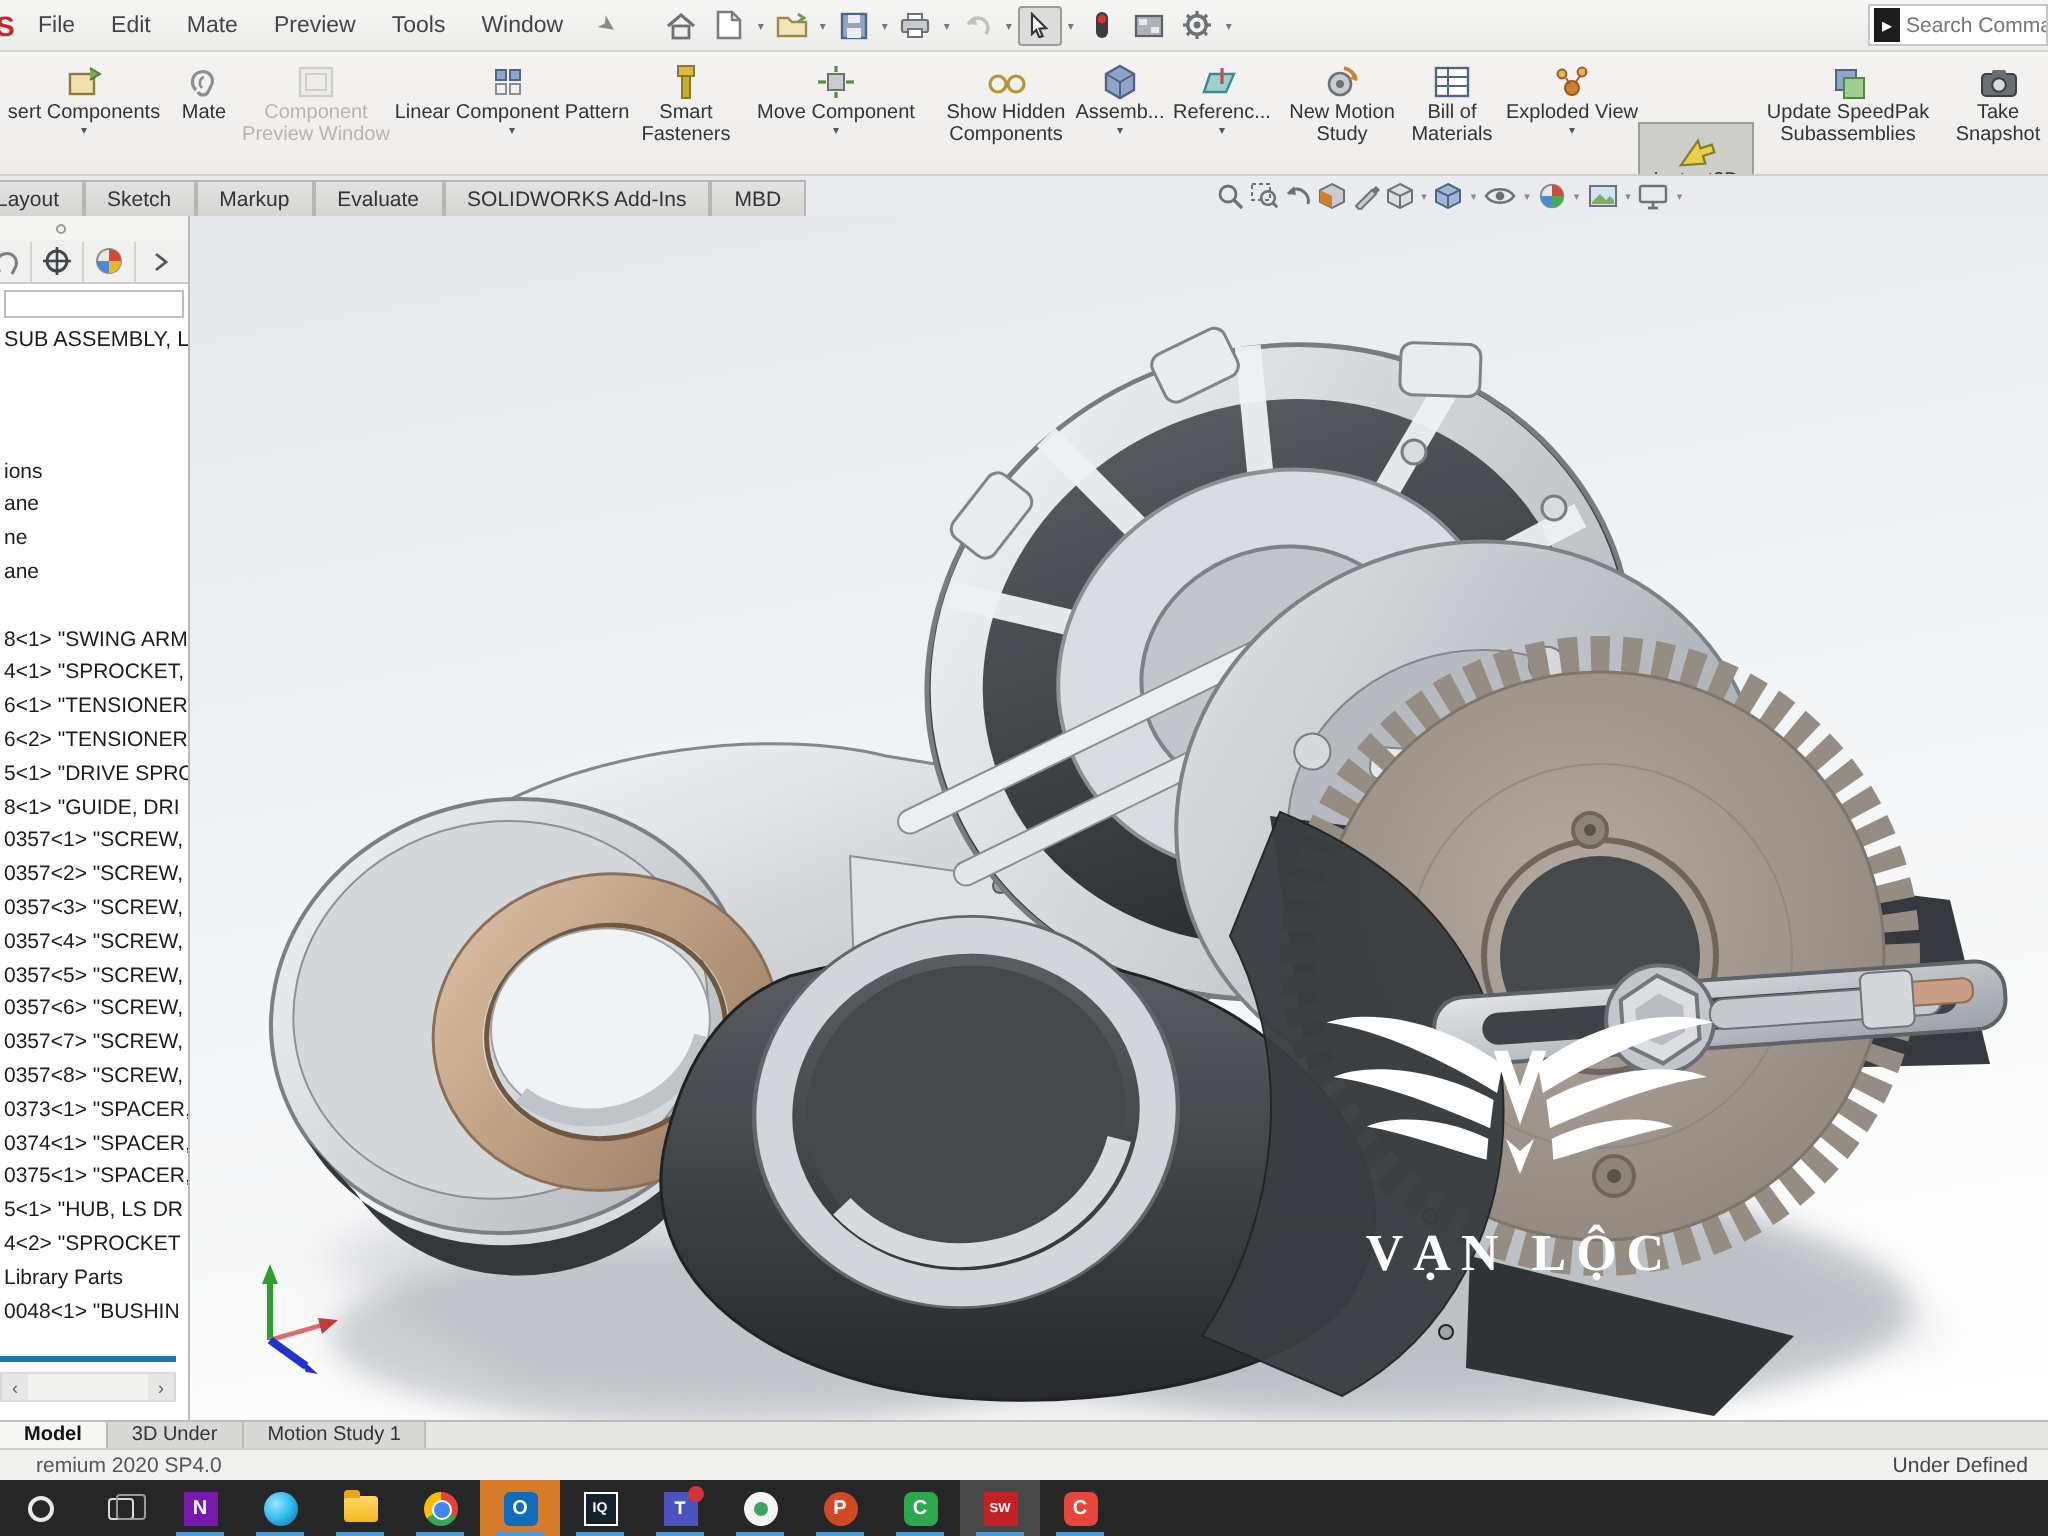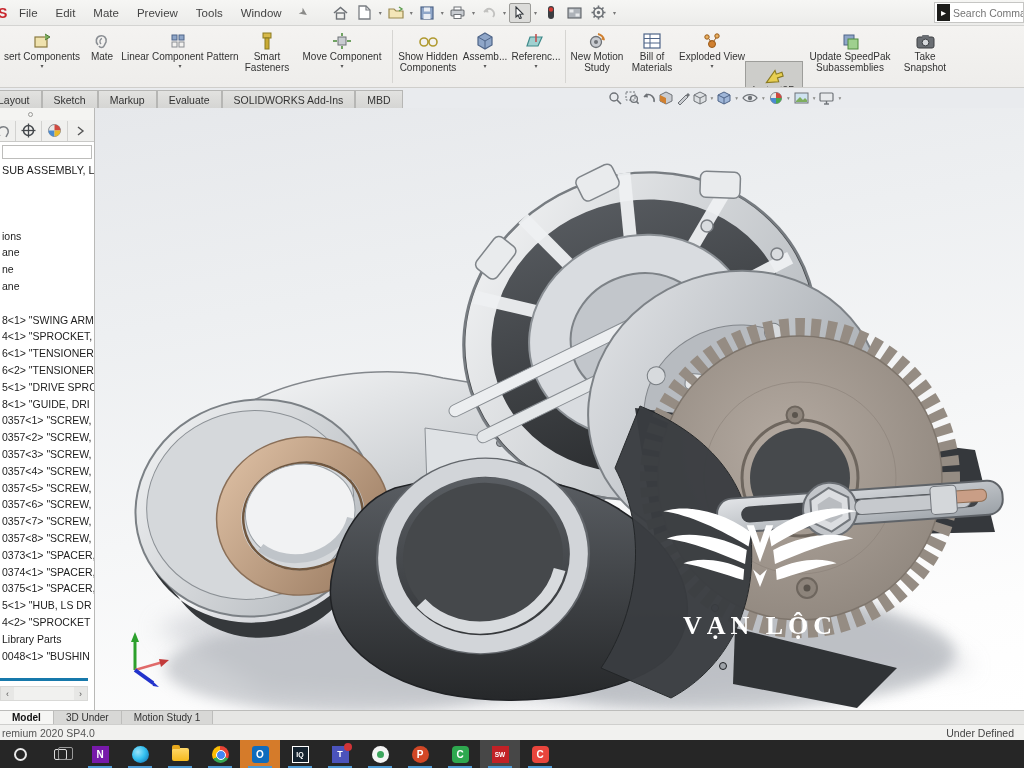--- a/index.html
+++ b/index.html
@@ -95,21 +95,21 @@
   #modeltabs { position:absolute; left:0; top:710px; width:1024px; height:14px;
     background:#e6e6e4; border-top:1px solid #bcbcba; display:flex; font-size:10px;text-align:center; }
   .mtab { padding:0 12px; display:flex; align-items:center; border-right:1px solid #bdbdbb;
     background:#d8d8d6; color:#333; white-space:nowrap; }
   .mtab.active { background:#f6f6f4; font-weight:bold; color:#111; }
 
   
   #statusbar { position:absolute; left:0; top:724px; width:1024px; height:16px;
     background:#f1f1ef; border-top:1px solid #cfcfcd; display:flex; align-items:center;
     justify-content:space-between; font-size:10.5px; color:#555; }
-  #status-left { margin-left:2px; white-space:nowrap; }
+  #status-left { margin-left:18px; white-space:nowrap; }
   #status-right { margin-right:10px; white-space:nowrap; color:#444; }
 
   
   #taskbar { position:absolute; left:0; top:740px; width:1024px; height:28px;
     background:#262626; display:flex; align-items:stretch; }
   .tslot { width:40px; display:flex; align-items:center; justify-content:center;
     position:relative; }
   .tslot.running::after { content:""; position:absolute; bottom:0; left:8px; width:24px;
     height:2.5px; background:#4f9bd5; }
   .tslot.hl-orange { background:#d57b2a; }
@@ -263,20 +263,29 @@
     </div>
     <div class="rbtn" style="width:36px">
       <span class="ric">
           <svg width="18" height="18">
             <path d="M5 13 C2 10 3 5 7 4 C11 3 14 6 13 10 L11 14 C10 16 7 16 6 14" fill="none" stroke="#8a8e93" stroke-width="1.6"></path>
             <path d="M8 12 C6 10 7 7 9 6.5" fill="none" stroke="#8a8e93" stroke-width="1.3"></path>
           </svg>
         </span>
       <span class="rlabel">Mate</span>
     </div>
+    <div class="rbtn disabled" style="width:76px">
+      <span class="ric">
+          <svg width="18" height="16">
+            <rect x="1" y="1" width="16" height="14" fill="#e7e7e5" stroke="#9a9a98" stroke-width="1.2"></rect>
+            <rect x="4" y="4" width="10" height="8" fill="none" stroke="#9a9a98"></rect>
+          </svg>
+        </span>
+      <span class="rlabel">Component Preview Window</span>
+    </div>
     <div class="rbtn" style="width:120px">
       <span class="ric">
           <svg width="20" height="16">
             <rect x="2" y="2" width="5" height="5" fill="#8fa6c8" stroke="#4f6588"></rect>
             <rect x="9" y="2" width="5" height="5" fill="#8fa6c8" stroke="#4f6588"></rect>
             <rect x="2" y="9" width="5" height="5" fill="none" stroke="#8a8e93"></rect>
             <rect x="9" y="9" width="5" height="5" fill="none" stroke="#8a8e93"></rect>
           </svg>
         </span>
       <span class="rlabel">Linear Component Pattern</span>

